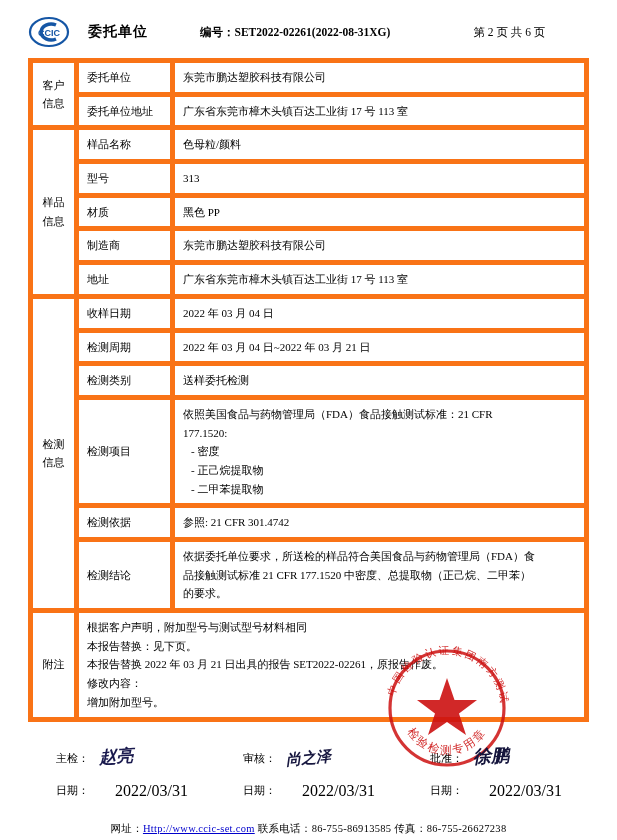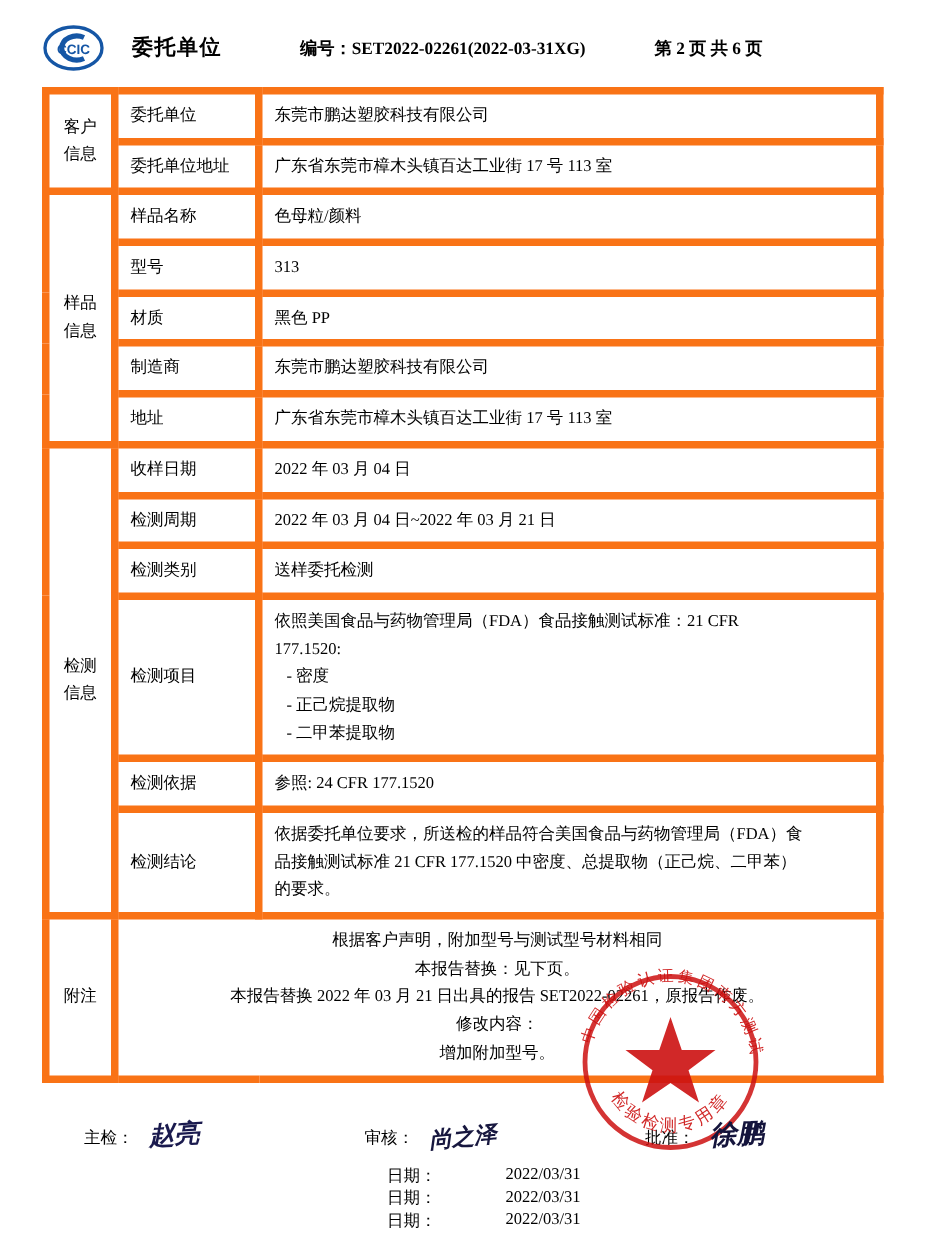--- a/index.html
+++ b/index.html
@@ -49,22 +49,23 @@
     white-space: nowrap;
   }
   .hdr-no {
     font-size: 11.5px;
     font-weight: bold;
     white-space: nowrap;
     margin-right: 46px;
   }
   .hdr-page {
     font-size: 11.5px;
-    font-weight: bold;
-    white-space: nowrap;
+    font-weight: normal;
+    white-space: nowrap;
+    margin-left: 37px;
   }
 
   
   table.main {
     border-collapse: collapse;
     width: 561px;
     margin: 0 auto;
     table-layout: fixed;
   }
   table.main td {
@@ -89,21 +90,20 @@
   td.value {
     padding-left: 9px;
   }
   .multi { line-height: 1.75; }
   .indent-item { padding-left: 8px; }
 
   
   td.appendix-body {
     padding: 7px 9px 8px 9px;
     line-height: 1.85;
-    text-align: center;
   }
   td.appendix-body div { white-space: nowrap; }
 
   
   .sig-wrap {
     position: relative;
     width: 561px;
     margin: 0 auto;
   }
   .sig-row {
@@ -136,37 +136,35 @@
     top: 2px;
   }
   .sig-val.s2 { font-size: 15px; color: #17173f; transform: rotate(-6deg); }
   .sig-val.s3 { font-size: 18px; color: #14143c; transform: rotate(-3deg); }
 
   .date-row {
     display: flex;
     align-items: center;
     height: 30px;
     margin-top: 10px;
-    flex-direction: column;
   }
   .date-cell {
     display: flex;
     align-items: center;
     flex: 1 1 0;
   }
   .date-lab {
     font-size: 11px;
     white-space: nowrap;
     margin-left: 28px;
     margin-right: 26px;
   }
   .date-val {
-    font-size: 11px;
-    white-space: nowrap;
-    margin-left: 20px;
+    font-size: 16px;
+    white-space: nowrap;
   }
 
   
   .stamp {
     position: absolute;
     left: 345px;
     top: -88px;
     width: 148px;
     height: 148px;
     pointer-events: none;
@@ -199,21 +197,21 @@
 
   <div class="header">
     <div class="logo">
       <svg width="42" height="32" viewBox="0 0 42 32">
         <ellipse cx="21" cy="16" rx="19" ry="14" fill="none" stroke="#1556a5" stroke-width="2.2"></ellipse>
         <path d="M28 9 A 10 8 0 1 0 28 23" fill="none" stroke="#1556a5" stroke-width="3.4"></path>
         <text x="21" y="20" font-size="9" font-family="Liberation Sans, sans-serif" font-weight="bold" fill="#1556a5" text-anchor="middle">CCIC</text>
       </svg>
     </div>
     <div class="hdr-title">委托单位</div>
-    <div class="hdr-no">编号：SET2022-02261(2022-03-31XG)</div>
+    <div class="hdr-no">编号：SET2022-02261(2022-08-31XG)</div>
     <div class="hdr-page">第 2 页 共 6 页</div>
   </div>
 
   <table class="main">
     <colgroup>
       <col style="width:46px">
       <col style="width:96px">
       <col>
     </colgroup>
     <tbody>
@@ -277,21 +275,21 @@
         <td class="value multi">
           <div>依照美国食品与药物管理局（FDA）食品接触测试标准：21 CFR</div>
           <div>177.1520:</div>
           <div class="indent-item">- 密度</div>
           <div class="indent-item">- 正己烷提取物</div>
           <div class="indent-item">- 二甲苯提取物</div>
         </td>
       </tr>
       <tr>
         <td class="label">检测依据</td>
-        <td class="value">参照: 24 CFR 177.1520</td>
+        <td class="value">参照: 21 CFR 301.4742</td>
       </tr>
       <tr>
         <td class="label">检测结论</td>
         <td class="value multi">
           <div>依据委托单位要求，所送检的样品符合美国食品与药物管理局（FDA）食</div>
           <div>品接触测试标准 21 CFR 177.1520 中密度、总提取物（正己烷、二甲苯）</div>
           <div>的要求。</div>
         </td>
       </tr>
 
@@ -352,15 +350,18 @@
         <span class="date-val">2022/03/31</span>
       </div>
       <div class="date-cell">
         <span class="date-lab">日期：</span>
         <span class="date-val">2022/03/31</span>
       </div>
     </div>
   </div>
 
   <div class="footer">
+    <div class="f-line">
+      <span>网址：</span><span class="f-url">Http://www.ccic-set.com</span> <span>联系电话：86-755-86913585 传真：86-755-26627238</span>
+    </div>
   </div>
 
 </div>
 
 </body></html>

